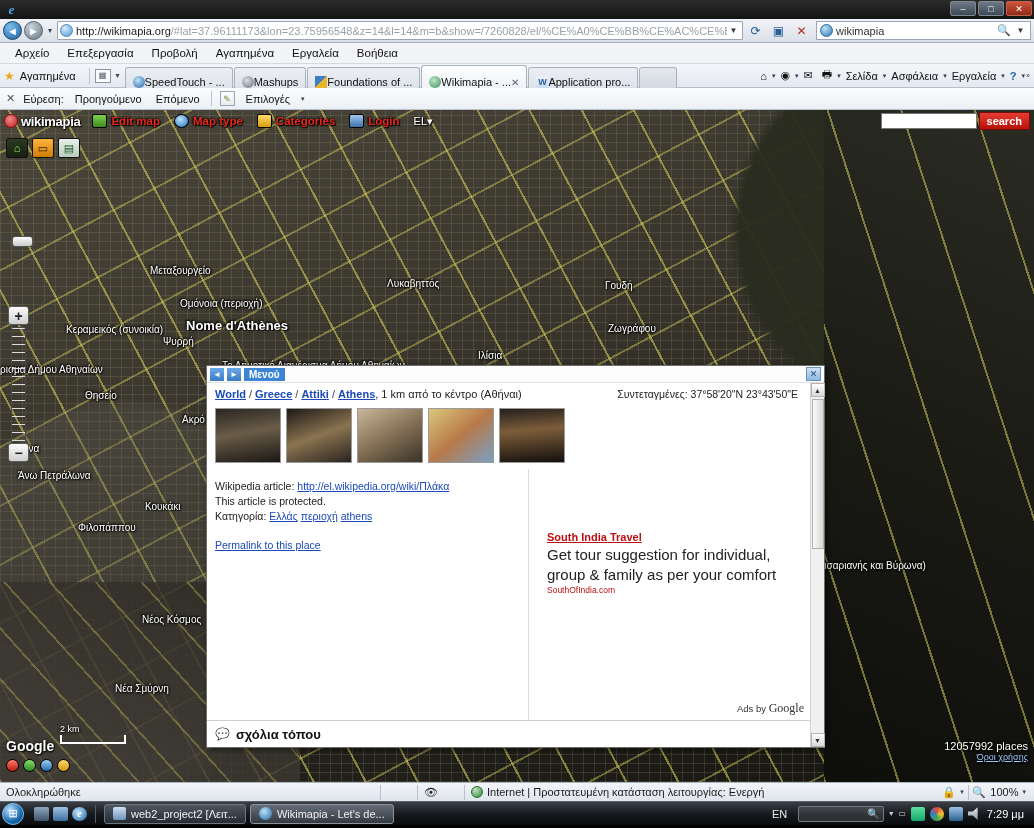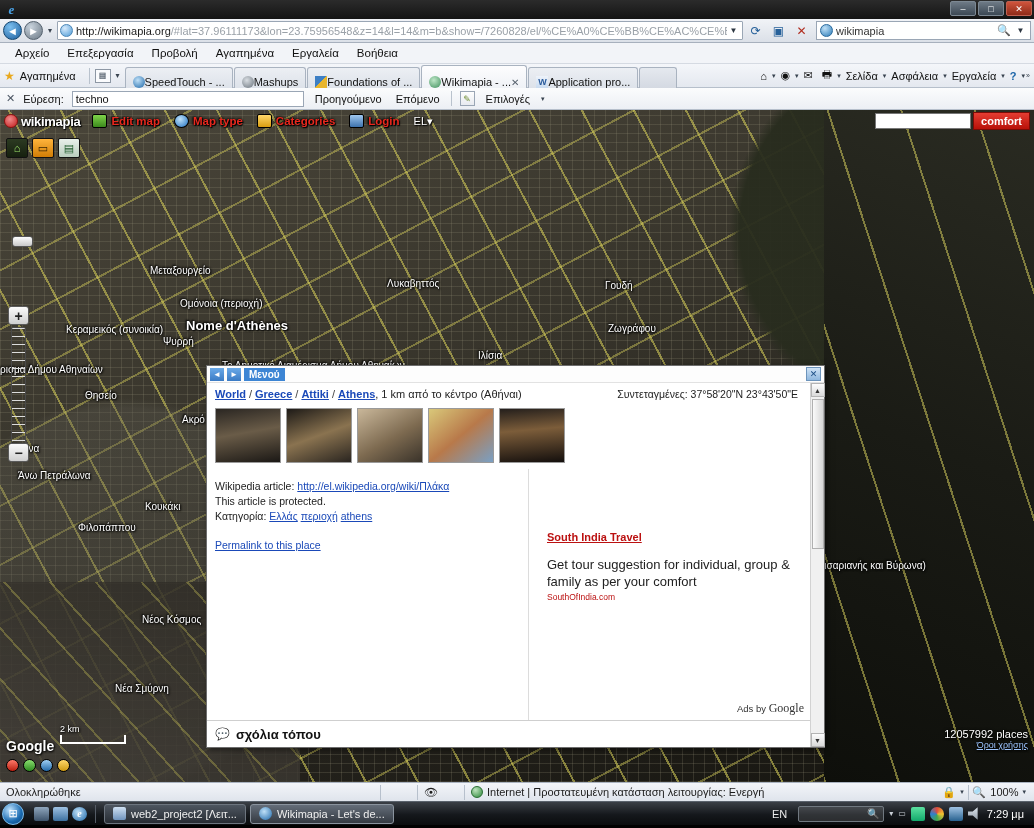--- a/index.html
+++ b/index.html
@@ -232,21 +232,21 @@
   }
   .zoom-knob {
     width: 21px; height: 11px; margin-left: 0;
     background: linear-gradient(#fdfdfd, #c9c9c9);
     border: 1px solid #555; border-radius: 3px;
     position: relative; top: -92px;
   }
 
   
   .places-count {
-    position: absolute; right: 6px; bottom: 32px; text-align: right;
+    position: absolute; right: 6px; bottom: 20px; text-align: right;
     color: #fff; font-size: 11px; text-shadow: 0 0 3px #000, 1px 1px 2px #000;
   }
   .terms-link { color: #9ec6ff; font-size: 9px; text-decoration: underline; display: block; }
   .scalebar {
     position: absolute; left: 60px; bottom: 38px;
     width: 66px; height: 9px; border: 2px solid #fff; border-top: none;
   }
   .scalebar-lbl {
     position: absolute; left: 60px; bottom: 48px; color: #fff; font-size: 9px;
     text-shadow: 0 0 3px #000, 1px 1px 2px #000;
@@ -306,21 +306,21 @@
   .ip-title { padding: 4px 8px 2px 8px; font-size: 14.5px; font-weight: bold; color: #111; }
   .ip-title .sub { color: #9a9a9a; font-weight: bold; }
   .ip-cols { flex: 1; display: flex; min-height: 0; }
   .ip-left { width: 322px; padding: 10px 8px 0 8px; border-right: 1px solid #dcdcdc; }
   .ip-right { flex: 1; padding: 10px 4px 0 18px; position: relative; }
   .meta-line { font-size: 10.5px; color: #222; line-height: 1.45; }
   .meta-link { color: #1a49b8; text-decoration: underline; }
   .permalink { margin-top: 14px; font-size: 10.5px; color: #1a49b8; text-decoration: underline; }
   .ad { margin-top: 52px; }
   .ad-title { color: #bb1111; font-size: 11px; font-weight: bold; text-decoration: underline; }
-  .ad-body { color: #222; font-size: 13px; line-height: 1.3; margin-top: 14px; }
+  .ad-body { color: #222; font-size: 15px; line-height: 1.3; margin-top: 2px; }
   .ad-url { color: #bb1111; font-size: 8.5px; margin-top: 1px; }
   .ads-by { position: absolute; right: 6px; bottom: 4px; font-size: 9.5px; color: #333; }
   .ads-by .g { font-family: "Liberation Serif", serif; font-size: 12px; }
   .ip-footer {
     height: 27px; border-top: 1px solid #cfcfcf;
     display: flex; align-items: center; gap: 6px; padding: 0 8px;
     background: #fff; flex: 0 0 auto;
   }
   .cmt-ico { color: #6a7f96; font-size: 12px; }
   .cmt-lbl { font-size: 13px; font-weight: bold; color: #111; }
@@ -487,21 +487,20 @@
       <span class="cmd-caret">▾</span>
       <span class="cmd-item" style="color:#1a64a8;font-weight:bold">?</span>
       <span class="cmd-caret">▾</span>
       <span class="cmd-caret">»</span>
     </div>
   </div>
 
   <div class="ie-findbar">
     <span class="find-x">✕</span>
     <span class="find-lbl">Εύρεση:</span>
-    <span class="find-input">techno</span>
     <span class="find-btn">Προηγούμενο</span>
     <span class="find-btn">Επόμενο</span>
     <span class="find-sep"></span>
     <span class="find-hi">✎</span>
     <span class="find-btn">Επιλογές</span>
     <span class="cmd-caret">▾</span>
   </div>
 
   <div class="viewport">
     <div class="sat"></div>
@@ -549,21 +548,21 @@
         <span class="wm-txt">Categories</span>
       </div>
       <div class="wm-item">
         <span class="wm-ico login"></span>
         <span class="wm-txt">Login</span>
       </div>
       <span class="wm-lang"><span>EL</span><span>▾</span></span>
 
       <div class="wm-search">
         <div class="wm-search-input"></div>
-        <div class="wm-search-btn">comfort</div>
+        <div class="wm-search-btn">search</div>
       </div>
     </div>
 
     <div class="map-tools">
       <div class="map-tool mt-home">⌂</div>
       <div class="map-tool mt-ruler">▭</div>
       <div class="map-tool mt-note">▤</div>
     </div>
 
     <div class="zoomctl">

